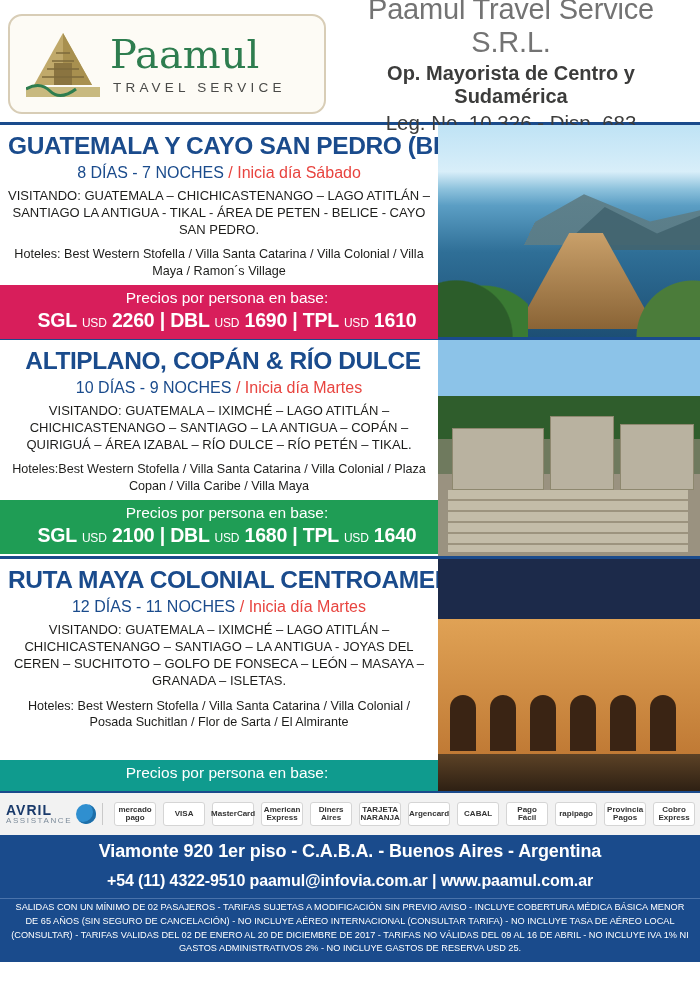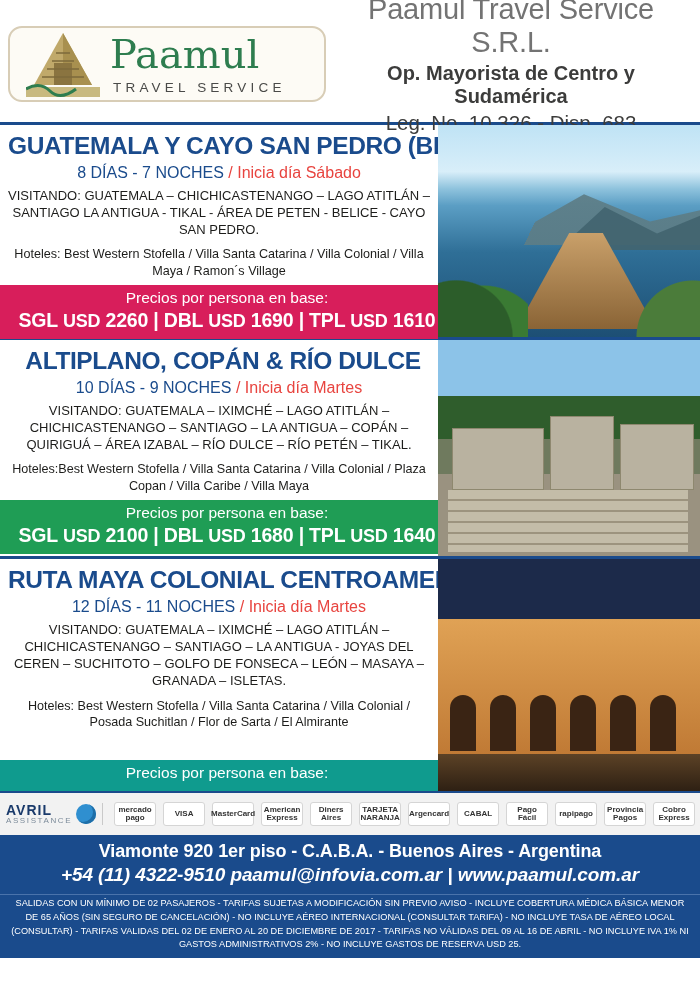--- a/index.html
+++ b/index.html
@@ -14,21 +14,21 @@
 
   
   .header {
     display: flex;
     align-items: center;
     height: 122px;
     padding: 6px 10px 0 8px;
   }
   .logo-box {
     width: 318px;
-    height: 76px;
+    height: 100px;
     border: 2px solid #d8cdb6;
     border-radius: 14px;
     background: #fdfbf5;
     display: flex;
     align-items: center;
     padding-left: 10px;
   }
   .logo-mark {
     width: 86px; height: 86px;
     position: relative;
@@ -104,21 +104,21 @@
     padding: 8px 6px 6px 6px;
     text-align: center;
   }
   .price-band {
     color: #fff;
     text-align: center;
     padding: 4px 0 7px 16px;
   }
   .price-band .pb-t { font-size: 15.5px; padding-bottom: 2px; }
   .price-band .pb-v { font-size: 19.5px; font-weight: bold; letter-spacing: -0.2px; }
-  .price-band .pb-v .usd { font-size: 18px; font-weight: bold; }
+  .price-band .pb-v .usd { font-size: 12px; font-weight: normal; }
   .price-band .pb-v .bar { font-weight: bold; }
 
   .band-pink  { background: #d81e5b; }
   .band-green { background: #1f9d55; }
   .band-teal  { background: #0f9b8e; }
 
   .rule { height: 3px; background: #1a4b8c; }
 
   
   .photo-lake {
@@ -215,21 +215,21 @@
     font-size: 8px; font-weight: bold; color:#333;
     padding: 0 3px; text-align:center; line-height:1;
   }
   .contact {
     background: #1a4b8c;
     color: #fff;
     text-align: center;
     padding: 6px 0 8px 0;
   }
   .contact .c1 { font-size: 18px; font-weight: bold; letter-spacing: -0.1px; }
-  .contact .c2 { font-size: 19px; font-weight: bold; margin-top: 2px; letter-spacing: -0.1px; font-style: italic; }
+  .contact .c2 { font-size: 16px; font-weight: bold; margin-top: 10px; letter-spacing: -0.1px; }
   .legal {
     background: #1a4b8c;
     color: #fff;
     font-size: 9.2px;
     line-height: 1.5;
     text-align: center;
     padding: 2px 8px 6px 8px;
     border-top: 1px solid #4a73ab;
   }
 </style>

